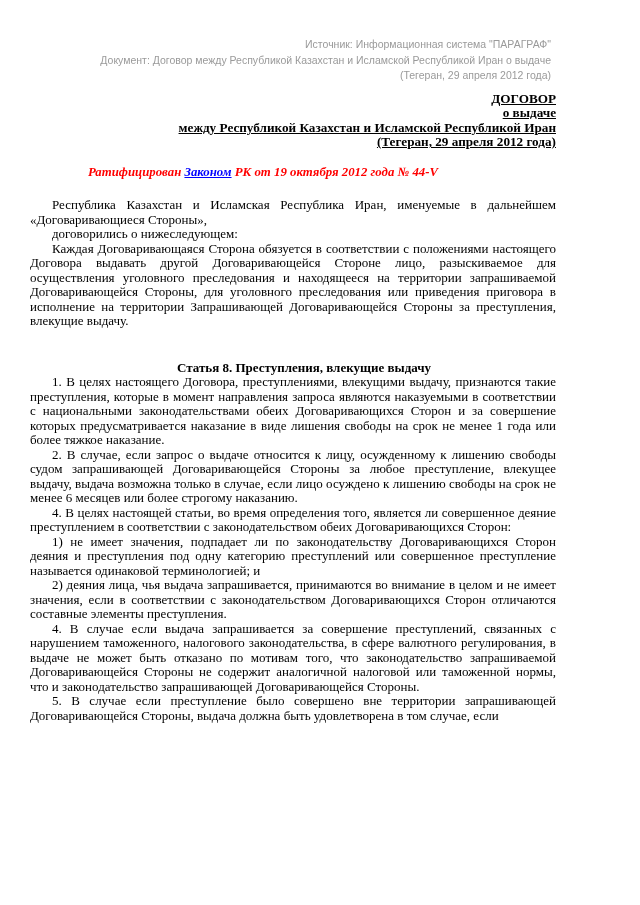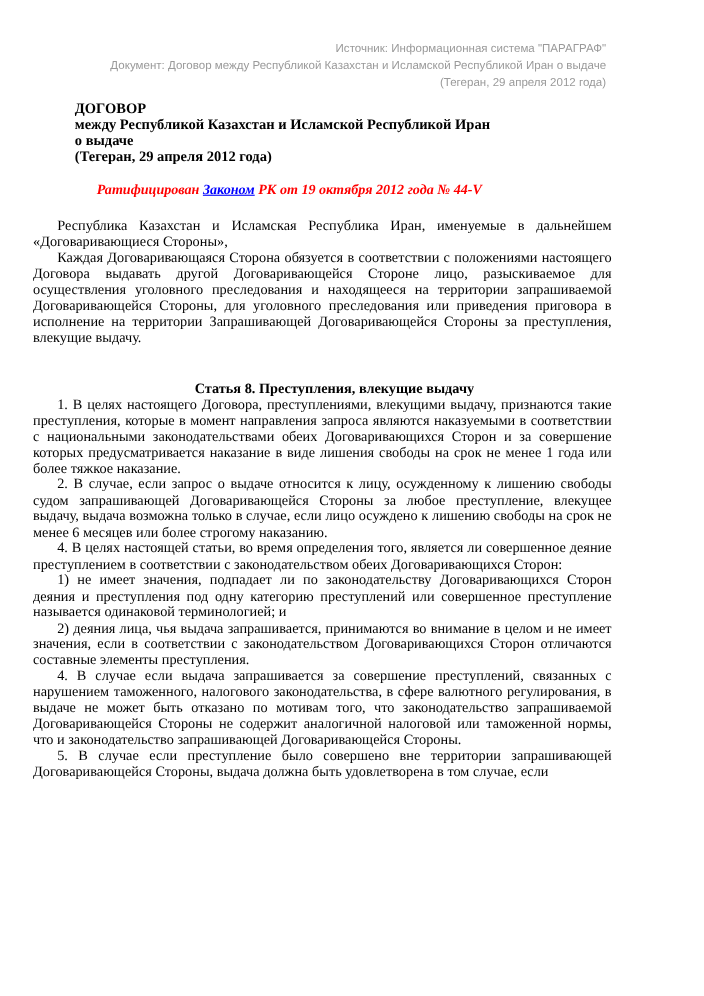--- a/index.html
+++ b/index.html
@@ -18,25 +18,26 @@
     padding: 37px 35px 0 30px;
     text-align: right;
     font-family: "Liberation Sans", sans-serif;
     font-size: 10.5px;
     line-height: 15.5px;
     color: #9a9a9a;
   }
   
   .title {
     margin: 8px 30px 0 68px;
-    text-align: left;
+    text-align: right;
     font-weight: bold;
     font-size: 13.2px;
     line-height: 14.6px;
     color: #000000;
+    text-decoration: underline;
   }
   
   .ratification {
     margin: 15px 30px 0 88px;
     font-style: italic;
     font-weight: bold;
     font-size: 12.8px;
     line-height: 14.5px;
     color: #ff0000;
     white-space: nowrap;
@@ -74,29 +75,30 @@
 <div class="page">
 
   <div class="meta">
     <div>Источник: Информационная система "ПАРАГРАФ"</div>
     <div>Документ: Договор между Республикой Казахстан и Исламской Республикой Иран о выдаче</div>
     <div>(Тегеран, 29 апреля 2012 года)</div>
   </div>
 
   <div class="title">
     <div>ДОГОВОР</div>
+    <div>о выдаче</div>
     <div>между Республикой Казахстан и Исламской Республикой Иран</div>
-    <div>о выдаче</div>
     <div>(Тегеран, 29 апреля 2012 года)</div>
   </div>
 
   <div class="ratification"><span>Ратифицирован </span><a class="link" href="#">Законом</a><span> РК от 19 октября 2012 года № 44-V</span></div>
 
   <div class="bodytext">
     <p>Республика Казахстан и Исламская Республика Иран, именуемые в дальнейшем «Договаривающиеся Стороны»,</p>
+    <p>договорились о нижеследующем:</p>
 
     <p>Каждая Договаривающаяся Сторона обязуется в соответствии с положениями настоящего Договора выдавать другой Договаривающейся Стороне лицо, разыскиваемое для осуществления уголовного преследования и находящееся на территории запрашиваемой Договаривающейся Стороны, для уголовного преследования или приведения приговора в исполнение на территории Запрашивающей Договаривающейся Стороны за преступления, влекущие выдачу.</p>
 
     <p class="article-heading second">Статья 8. Преступления, влекущие выдачу</p>
     <p>1. В целях настоящего Договора, преступлениями, влекущими выдачу, признаются такие преступления, которые в момент направления запроса являются наказуемыми в соответствии с национальными законодательствами обеих Договаривающихся Сторон и за совершение которых предусматривается наказание в виде лишения свободы на срок не менее 1 года или более тяжкое наказание.</p>
     <p>2. В случае, если запрос о выдаче относится к лицу, осужденному к лишению свободы судом запрашивающей Договаривающейся Стороны за любое преступление, влекущее выдачу, выдача возможна только в случае, если лицо осуждено к лишению свободы на срок не менее 6 месяцев или более строгому наказанию.</p>
     <p>4. В целях настоящей статьи, во время определения того, является ли совершенное деяние преступлением в соответствии с законодательством обеих Договаривающихся Сторон:</p>
     <p>1) не имеет значения, подпадает ли по законодательству Договаривающихся Сторон деяния и преступления под одну категорию преступлений или совершенное преступление называется одинаковой терминологией; и</p>
     <p>2) деяния лица, чья выдача запрашивается, принимаются во внимание в целом и не имеет значения, если в соответствии с законодательством Договаривающихся Сторон отличаются составные элементы преступления.</p>
     <p>4. В случае если выдача запрашивается за совершение преступлений, связанных с нарушением таможенного, налогового законодательства, в сфере валютного регулирования, в выдаче не может быть отказано по мотивам того, что законодательство запрашиваемой Договаривающейся Стороны не содержит аналогичной налоговой или таможенной нормы, что и законодательство запрашивающей Договаривающейся Стороны.</p>

